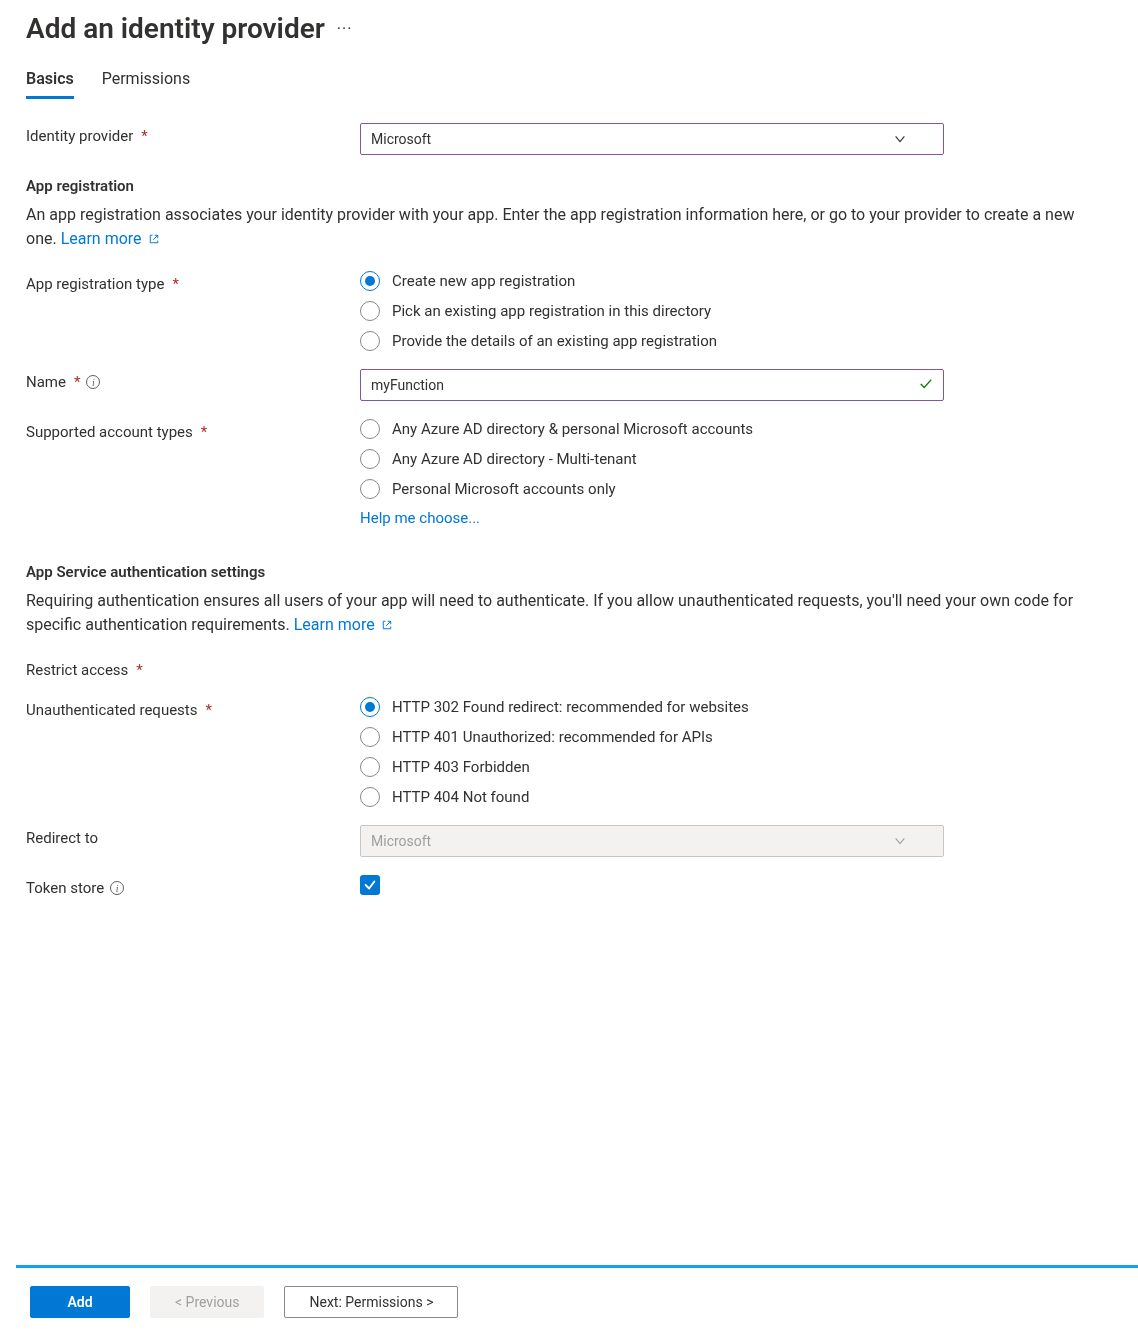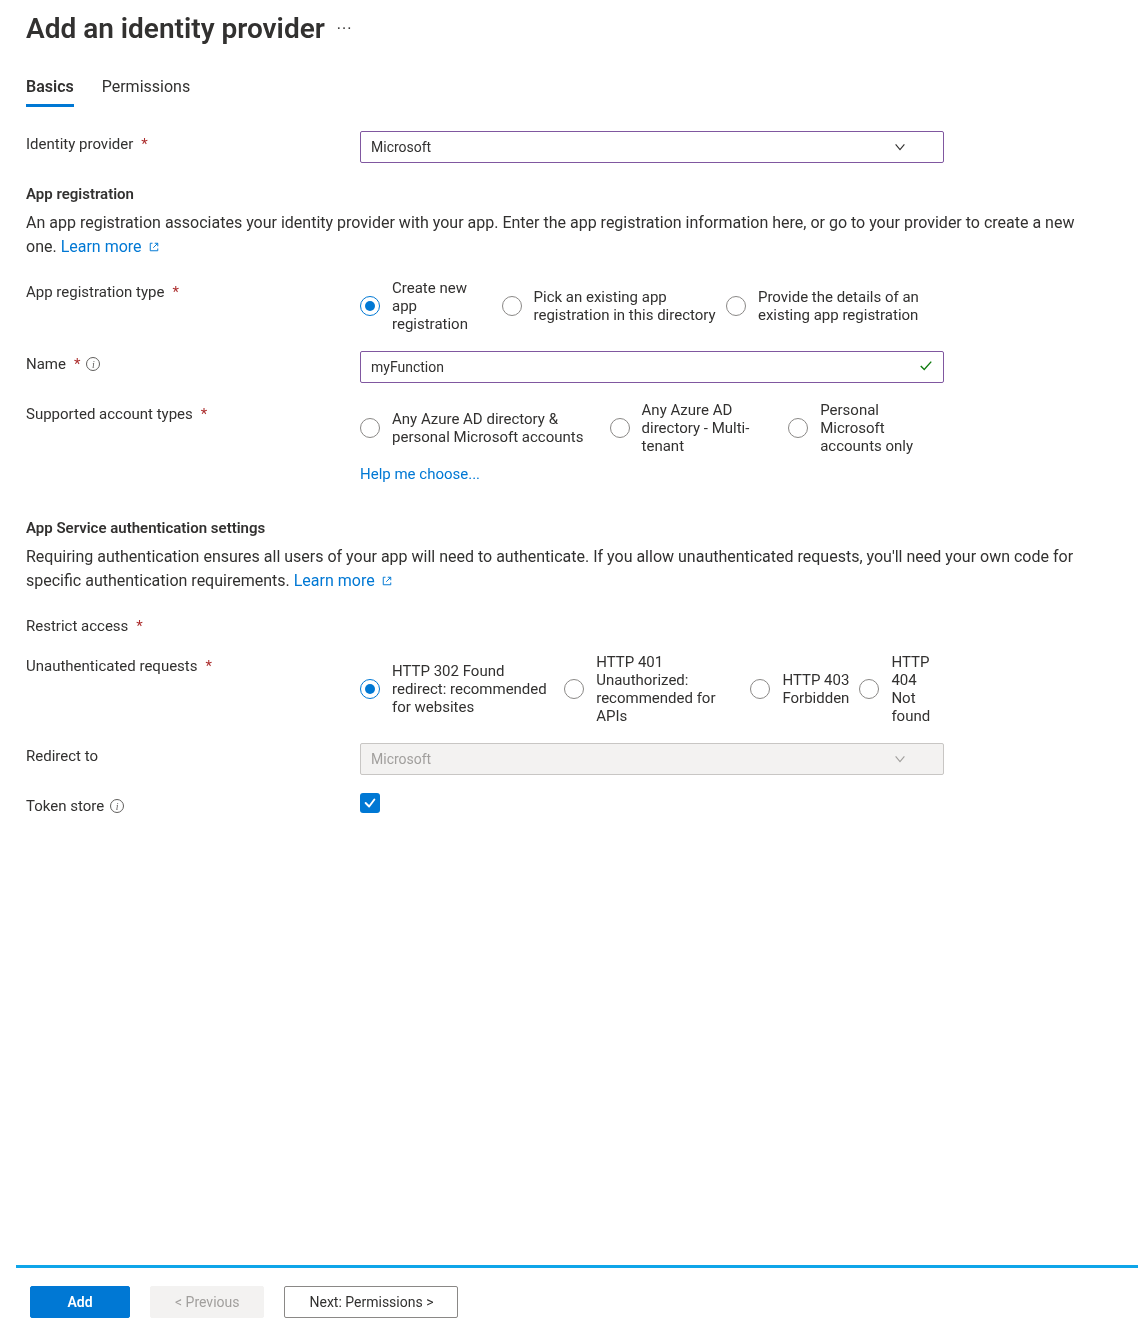--- a/index.html
+++ b/index.html
@@ -18,21 +18,21 @@
   body {
     margin: 0;
     padding: 0;
     font-family: "Segoe UI", -apple-system, BlinkMacSystemFont, Roboto, "Helvetica Neue", sans-serif;
     color: var(--text);
     font-size: 14px;
     background: #fff;
     width: 1138px;
   }
   .container { padding: 12px 26px 0 26px; }
-  .header-row { display: flex; align-items: center; gap: 12px; margin-bottom: 32px; }
+  .header-row { display: flex; align-items: center; gap: 12px; margin-bottom: 24px; }
   h1 { font-size: 28px; font-weight: 600; margin: 0; }
   .ellipsis { font-size: 16px; color: var(--text); letter-spacing: 1px; cursor: pointer; }
 
   .tabs { display: flex; gap: 28px; border-bottom: none; margin-bottom: 24px; }
   .tab { font-size: 16px; padding-bottom: 8px; cursor: pointer; color: var(--text); }
   .tab.active { font-weight: 600; border-bottom: 3px solid var(--blue); }
 
   .field-row { display: flex; align-items: flex-start; margin-bottom: 18px; }
   .field-label { width: 334px; flex: 0 0 334px; padding-top: 4px; font-size: 15px; color: var(--text); display:flex; align-items:center; gap:6px;}
   .field-control { flex: 1; max-width: 584px; }
@@ -62,21 +62,21 @@
     border: 1px solid var(--border-light);
     color: #a19f9d;
     cursor: default;
   }
 
   h2.section { font-size: 15px; font-weight: 600; margin: 22px 0 8px 0; }
   p.section-desc { font-size: 16px; margin: 0 0 20px 0; line-height: 1.5; max-width: 1060px; }
   a.link { color: var(--link); text-decoration: none; }
   .ext-icon svg { width: 12px; height: 12px; vertical-align: -1px; margin-left: 2px; }
 
-  .radio-group { display: flex; flex-direction: row; gap: 10px; }
+  .radio-group { display: flex; flex-direction: column; gap: 10px; }
   .radio-item { display: flex; align-items: center; gap: 12px; cursor: pointer; font-size: 15px; }
   .radio-circle {
     width: 20px; height: 20px; border-radius: 50%;
     border: 1px solid var(--border-gray);
     display: flex; align-items: center; justify-content: center;
     flex-shrink: 0;
   }
   .radio-item.selected .radio-circle { border: 1.5px solid var(--blue); }
   .radio-item.selected .radio-circle::after {
     content: ""; width: 10px; height: 10px; border-radius: 50%; background: var(--blue);

